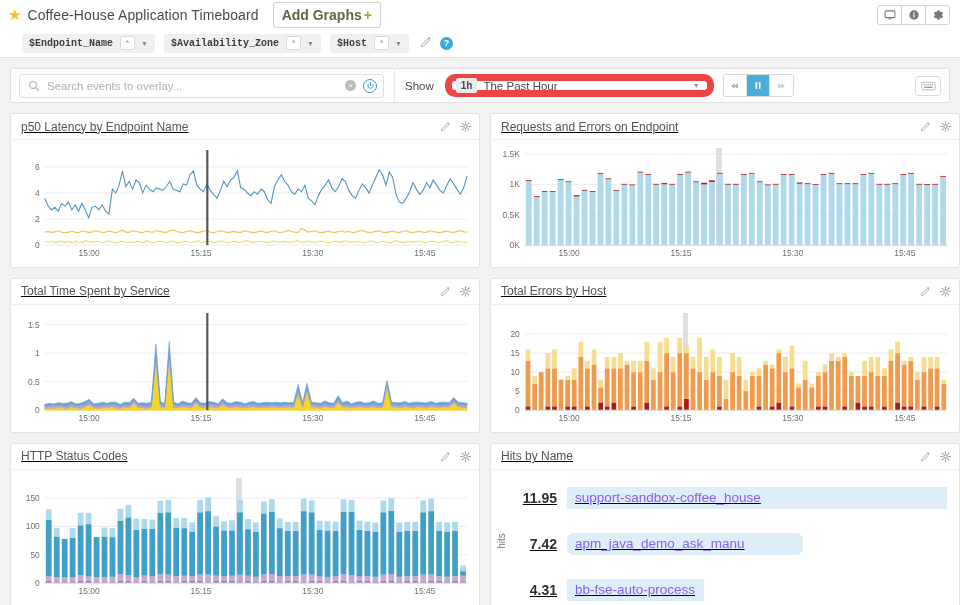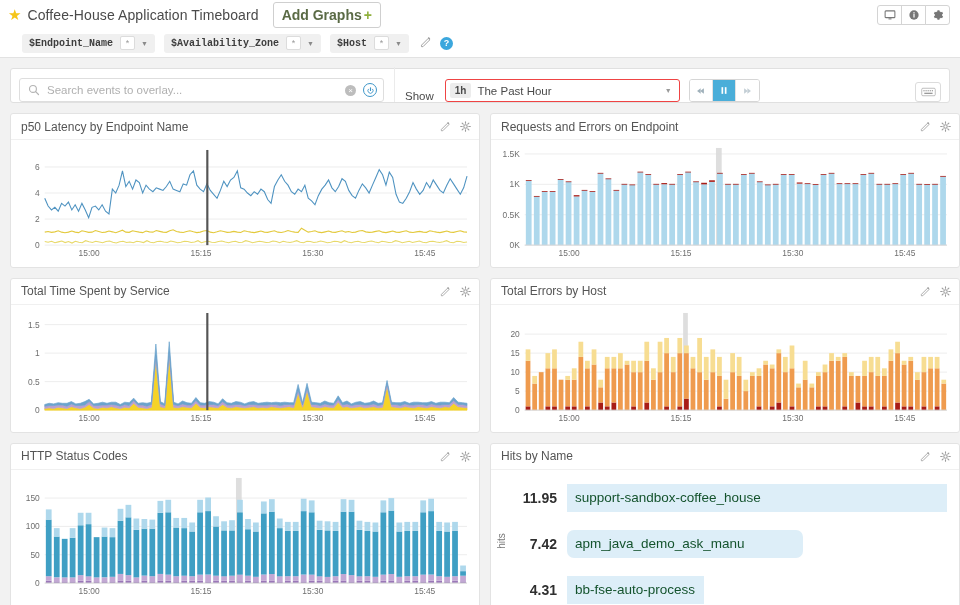--- a/index.html
+++ b/index.html
@@ -61,21 +61,21 @@
   .varbar .help {
     width: 13px; height: 13px; border-radius: 50%; background: #3ba7dd;
     color: #fff; font-size: 9px; font-weight: 700; display: flex;
     align-items: center; justify-content: center; cursor: pointer;
   }
 
   
   .controlbar {
     margin: 10px 10px 0 10px; height: 35px; background: #fff;
     border: 1px solid #e0e0e0; border-radius: 3px;
-    display: flex; align-items: flex-end; padding: 0 8px;
+    display: flex; align-items: center; padding: 0 8px;
   }
   .searchwrap {
     flex: 0 0 365px; height: 24px; border: 1px solid #dedede;
     border-radius: 3px; display: flex; align-items: center;
     padding: 0 6px 0 8px; background: #fff;
   }
   .searchwrap .mag { color: #b4b4b4; margin-right: 7px; display: flex; }
   .searchwrap input {
     flex: 1; border: 0; outline: 0; font-size: 11.5px;
     color: #555; font-family: "Liberation Sans", sans-serif;
@@ -87,21 +87,21 @@
     cursor: pointer; margin-right: 7px; font-family: "Liberation Sans", sans-serif;
   }
   .pwr {
     width: 14px; height: 14px; border-radius: 50%; border: 1.4px solid #3e96c8;
     color: #3e96c8; display: flex; align-items: center; justify-content: center;
     cursor: pointer;
   }
   .divider-v { width: 1px; height: 35px; background: #ebebeb; margin: 0 10px; }
   .show-label { font-size: 11.5px; color: #4a4a4a; margin-right: 11px; }
   .timesel {
-    width: 235px; height: 23px; border: 1px solid #ef4444; border-radius: 3px;
+    width: 269px; height: 23px; border: 7px solid #ef4444; border-radius: 10px;
     display: flex; align-items: center; background: #fff; cursor: pointer;
   }
   .timesel .chip {
     background: #ececec; border-radius: 2px; font-size: 10px; color: #4a4a4a;
     padding: 2px 5px; margin: 0 6px 0 4px; font-weight: 700;
   }
   .timesel .tlabel { font-size: 11.5px; color: #4a4a4a; }
   .timesel .tcaret { margin-left: auto; margin-right: 7px; font-size: 7px; color: #9a9a9a; }
   .transport { display: flex; margin-left: 9px; border: 1px solid #d6d6d6; border-radius: 3px; overflow: hidden; }
   .tbtn {
@@ -116,21 +116,21 @@
     border-radius: 3px; background: #fff; display: flex; align-items: center;
     justify-content: center; cursor: pointer;
   }
 
   
   .grid {
     margin: 10px 10px 0 10px;
     display: grid; grid-template-columns: 470px 470px;
     gap: 10px 10px;
   }
-  .panel { background: #fff; border: 1px solid #e3e3e3; border-radius: 3px; }
+  .panel { background: #fff; border: 1px solid #e3e3e3; border-radius: 3px; text-decoration: underline; }
   .panel-head {
     height: 26px; display: flex; align-items: center;
     padding: 0 8px 0 10px; border-bottom: 1px solid #f0f0f0;
   }
   .panel-title { font-size: 12px; color: #555; white-space: nowrap; }
   .panel-actions { margin-left: auto; display: flex; gap: 9px; color: #9b9b9b; }
   .panel-actions span { cursor: pointer; display: flex; }
   .panel-body { position: relative; padding: 6px 8px 2px 4px; }
   svg.chart { display: block; width: 100%; }
   .axis-text { font-size: 8.5px; fill: #6f6f6f; font-family: "Liberation Sans", sans-serif; }
@@ -144,22 +144,22 @@
     position: absolute; left: 3px; top: 50%;
     transform: translateY(-50%) rotate(-90deg);
     font-size: 10px; color: #777;
   }
   .hits-row { display: flex; align-items: center; height: 36px; margin-bottom: 10px; }
   .hits-val {
     width: 56px; text-align: right; font-size: 14px; font-weight: 700;
     color: #2f2f2f; margin-right: 10px;
   }
   .hits-bar {
-    background: #ddeef8; height: 28px; display: flex; align-items: center;
-    padding-left: 8px; font-size: 13.5px; color: #14532d; white-space: nowrap;
+    background: #ddeef8; height: 22px; display: flex; align-items: center;
+    padding-left: 8px; font-size: 13.5px; color: #8b5cf6; white-space: nowrap;
   }
 </style>
 </head>
 <body>
 
 <div class="topbar">
   <span class="star-icon">★</span>
   <span class="board-title">Coffee-House Application Timeboard</span>
   <div class="add-graphs">
     <span>Add Graphs</span><span class="plus">+</span>

